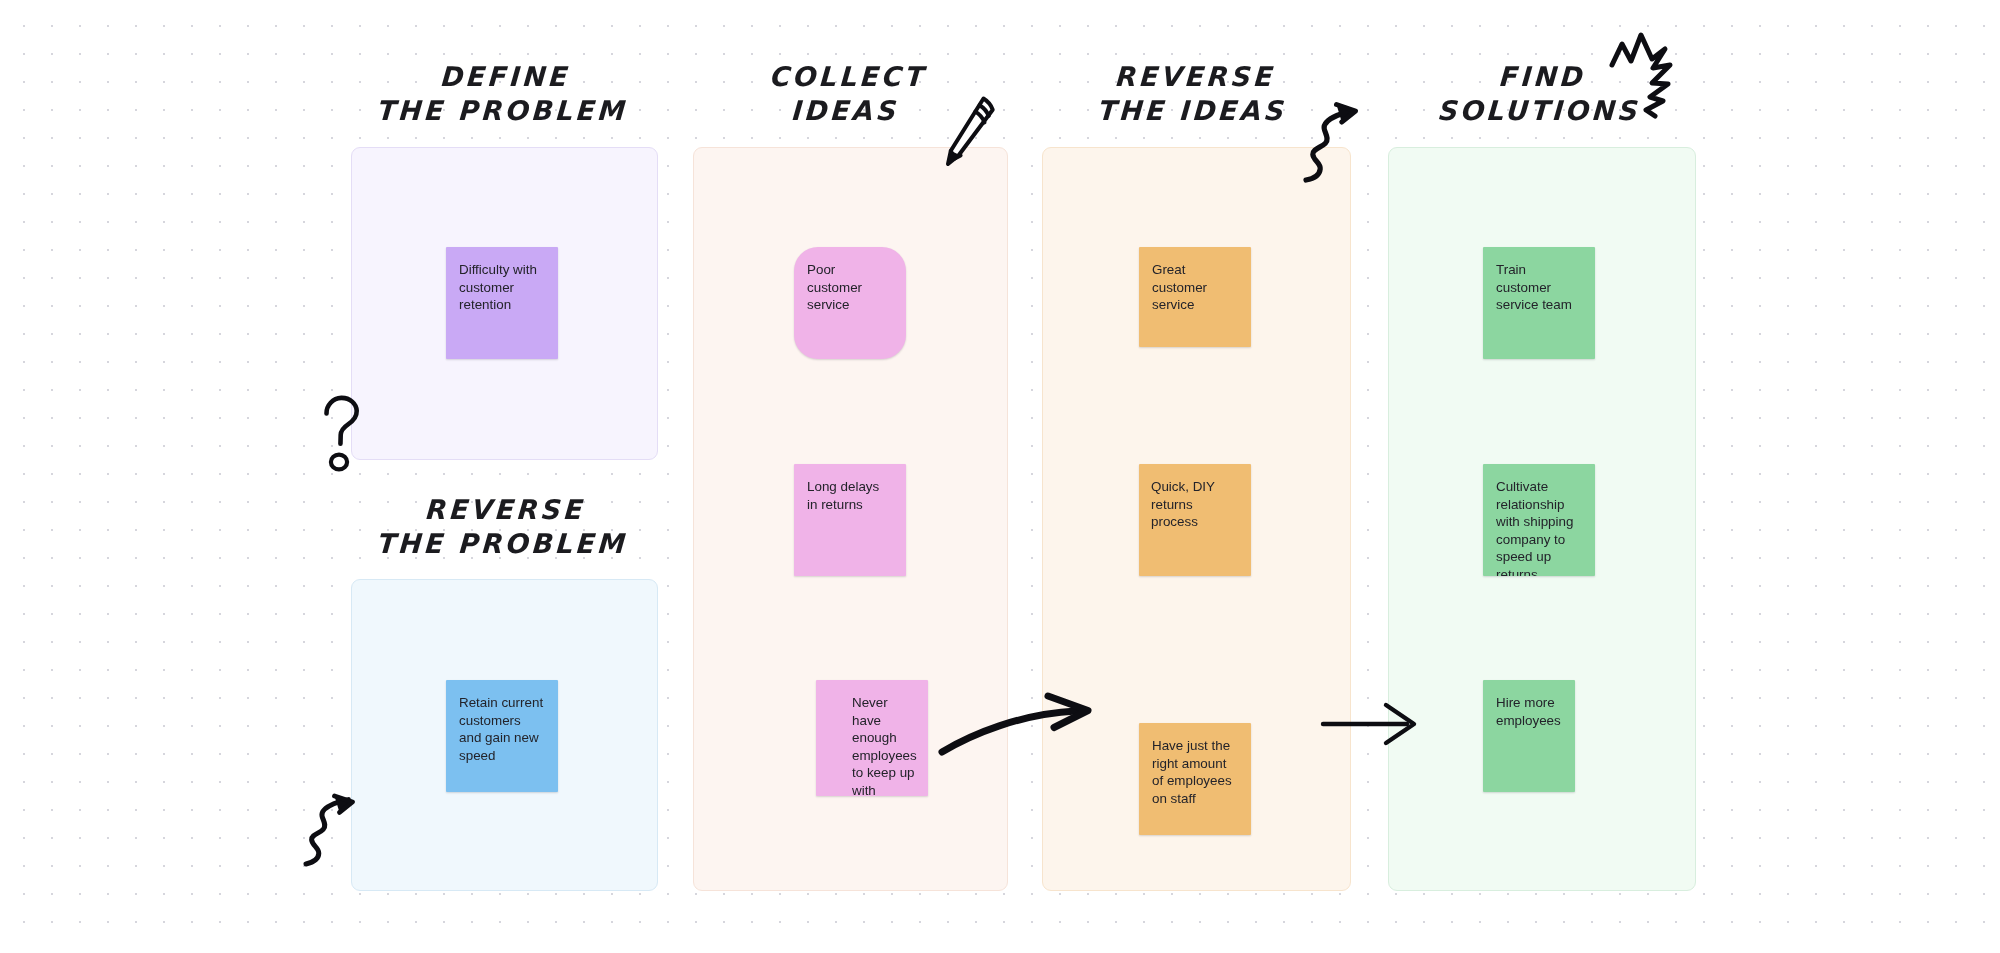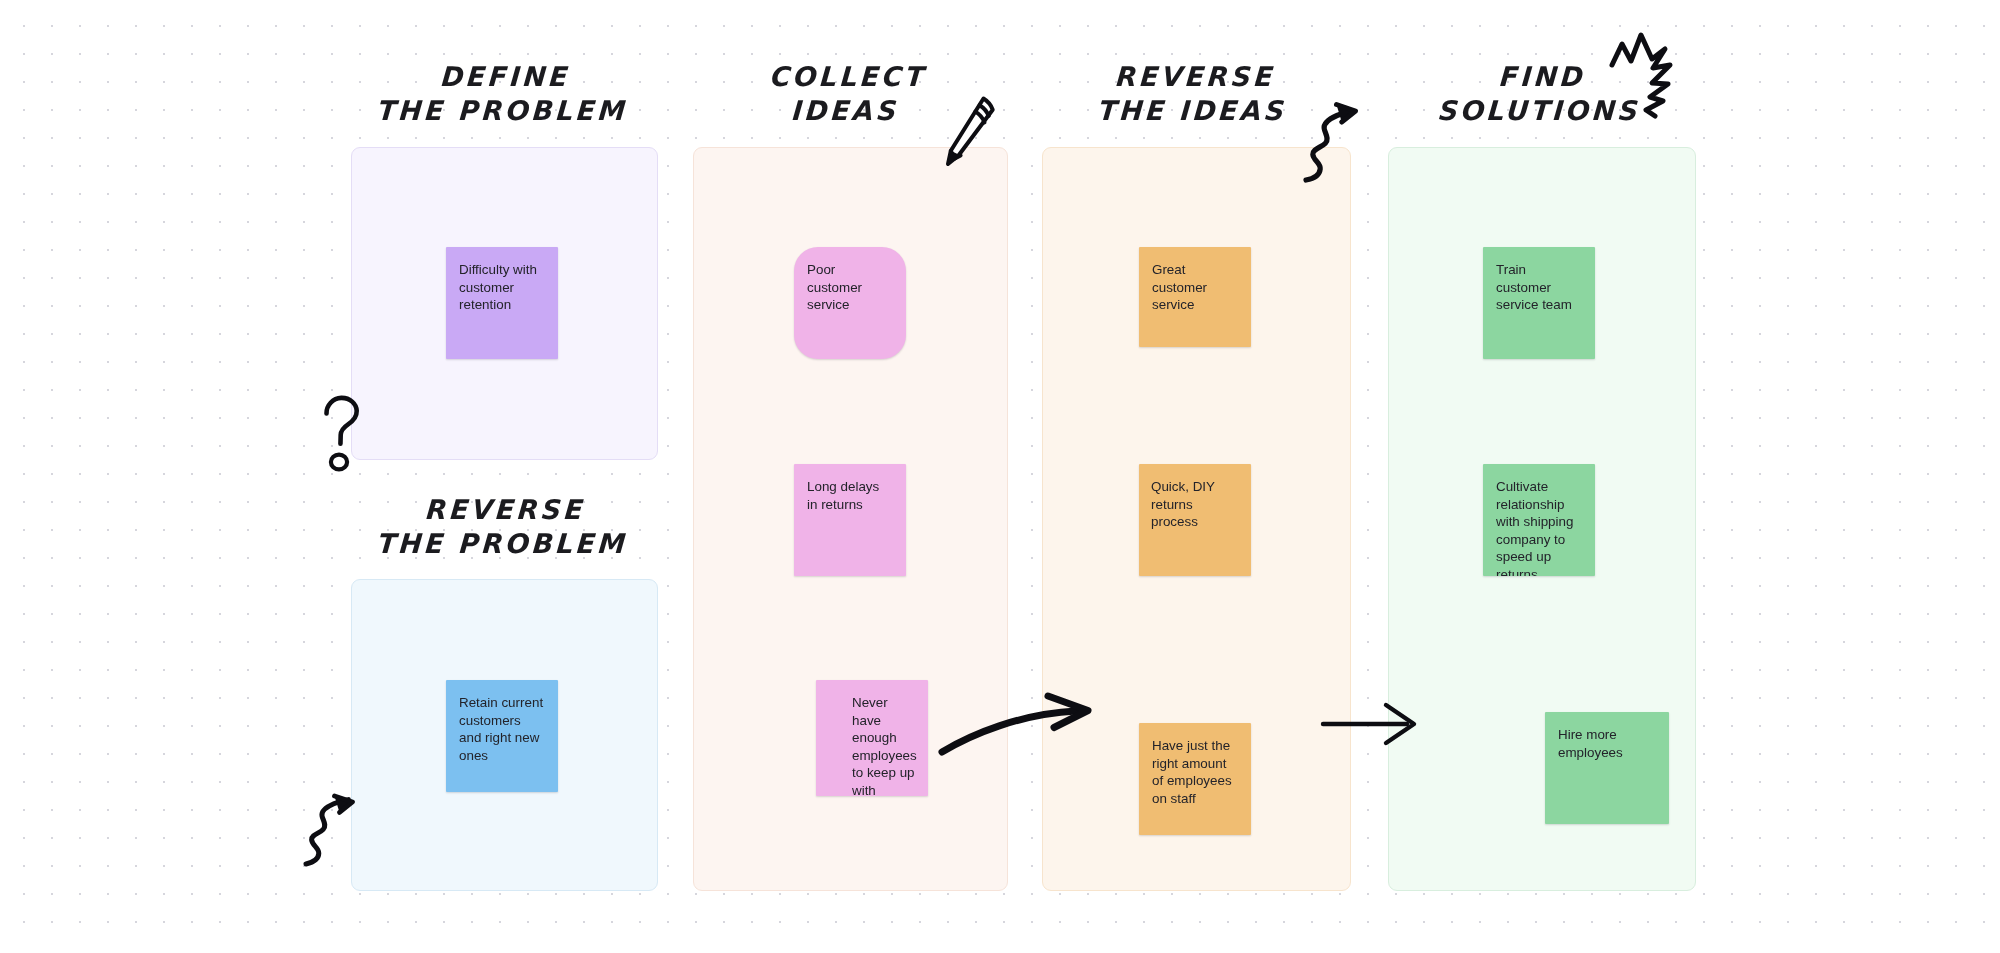--- a/index.html
+++ b/index.html
@@ -108,39 +108,39 @@
 THE IDEAS</div>
 
   <div class="heading" style="left:1392px; top:60px; width:300px;">FIND
 SOLUTIONS</div>
 
   <div class="heading" style="left:355px; top:493px; width:300px;">REVERSE
 THE PROBLEM</div>
 
   <div class="note" style="left:446px; top:247px; width:112px; height:112px; background:#c9a9f5;">Difficulty with customer retention</div>
 
-  <div class="note" style="left:446px; top:680px; width:112px; height:112px; background:#7cc0f0;">Retain current customers and right new ones</div>
+  <div class="note" style="left:446px; top:680px; width:112px; height:112px; background:#7cc0f0;">Retain current customers and gain new speed</div>
 
   <div class="note" style="left:794px; top:247px; width:112px; height:112px; background:#f0b3e8;border-radius:24px;">Poor customer service</div>
 
   <div class="note" style="left:794px; top:464px; width:112px; height:112px; background:#f0b3e8;">Long delays in returns</div>
 
   <div class="note" style="left:816px; top:680px; width:112px; height:116px; background:#f0b3e8;padding-left:36px;">Never have enough employees to keep up with demand</div>
 
   <div class="note" style="left:1139px; top:247px; width:112px; height:100px; background:#f0bd72;">Great customer service</div>
 
   <div class="note" style="left:1139px; top:464px; width:112px; height:112px; background:#f0bd72;padding-left:12px;">Quick, DIY returns process</div>
 
   <div class="note" style="left:1139px; top:680px; width:112px; height:112px; background:#f0bd72;margin-top:43px;">Have just the right amount of employees on staff</div>
 
   <div class="note" style="left:1483px; top:247px; width:112px; height:112px; background:#8cd6a0;">Train customer service team</div>
 
   <div class="note" style="left:1483px; top:464px; width:112px; height:112px; background:#8cd6a0;">Cultivate relationship with shipping company to speed up returns</div>
 
-  <div class="note" style="left:1545px; top:680px; width:124px; height:112px; background:#8cd6a0;margin-top:32px;">Hire more employees</div>
+  <div class="note" style="left:1483px; top:680px; width:92px; height:112px; background:#8cd6a0;">Hire more employees</div>
 
   <div class="doodle" style="left:318px; top:395px; width:48px; height:78px;">
     <svg width="48" height="78" viewBox="0 0 48 78" fill="none">
       <path d="M8.5 18.5c-.2-8.2 6.4-15.4 14.8-15.6 8.6-.2 15.2 5.8 15.4 13 .2 6.6-3.6 10.1-8.6 13.4-4.6 3.1-7.2 5.7-7.4 10.6l-.25 8.8" stroke="#0d0d12" stroke-width="4.6" stroke-linecap="round" stroke-linejoin="round"></path>
       <ellipse cx="21" cy="67" rx="8.1" ry="7.4" stroke="#0d0d12" stroke-width="4.2"></ellipse>
     </svg>
   </div>
 
   <div class="doodle" style="left:936px; top:92px; width:62px; height:78px;">
     <svg width="62" height="78" viewBox="0 0 62 78" fill="none">

